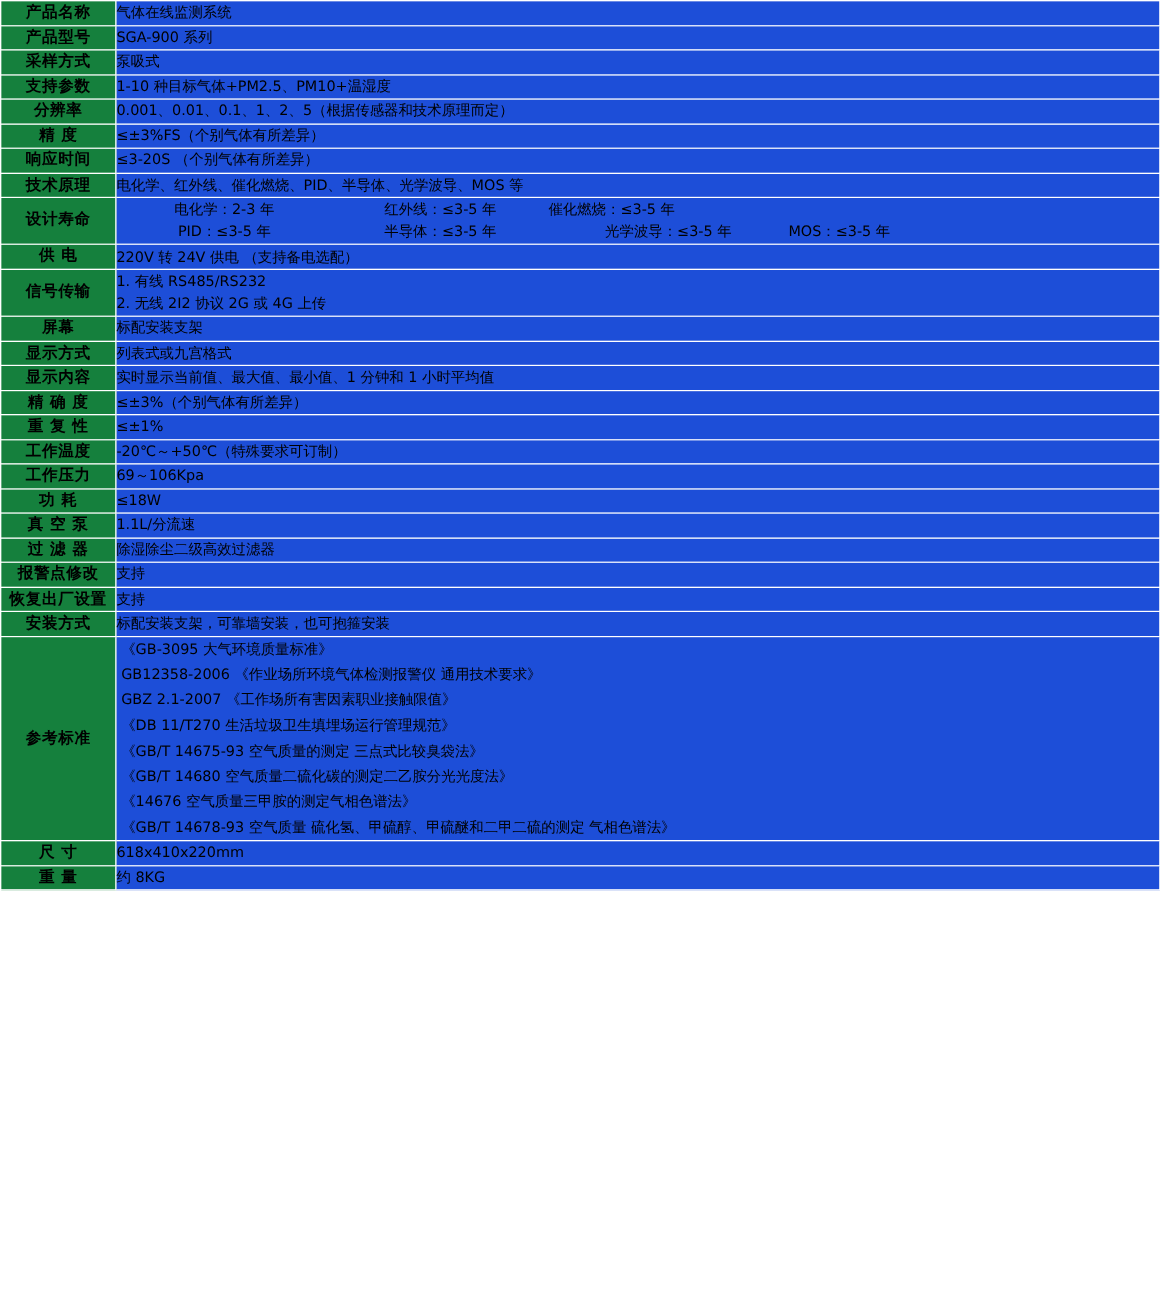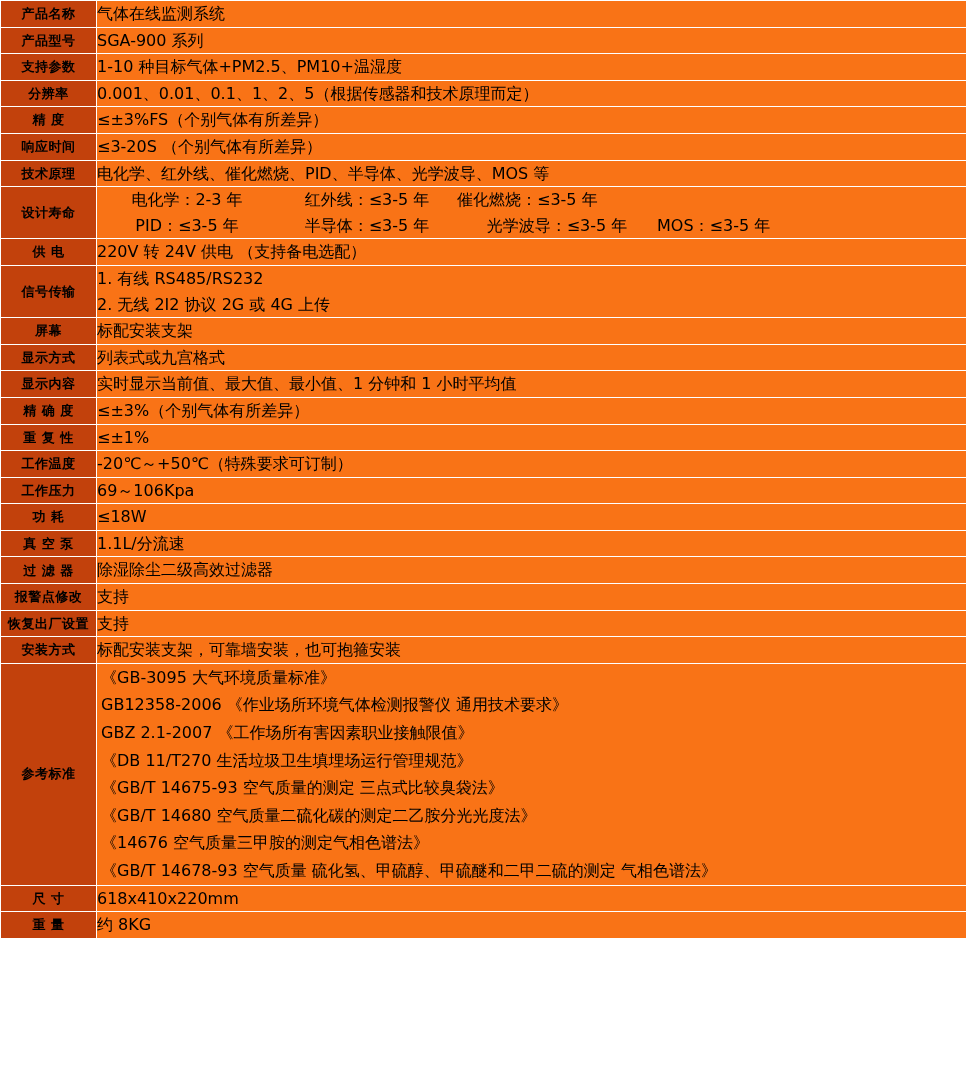--- a/index.html
+++ b/index.html
@@ -18,33 +18,33 @@
     border-collapse: collapse;
     table-layout: fixed;
   }
   table.spec td {
     border: 1px solid #ffffff;
     vertical-align: middle;
     padding: 0;
   }
   td.label {
     width: 95px;
-    background: #c2410c;
+    background: #15803d;
     color: #000000;
     font-weight: bold;
     text-align: center;
     font-size: 13px;
     letter-spacing: 0.5px;
     padding: 6px 2px;
     line-height: 1.5;
   }
   td.value {
-    background: #f97316;
+    background: #1d4ed8;
     padding: 6px 8px;
-    font-size: 16px;
+    font-size: 12px;
     line-height: 1.6;
     color: #000;
   }
   .val-line {
     display: block;
   }
   .life-grid {
     display: block;
   }
   .life-row {
@@ -85,20 +85,26 @@
       </td>
     </tr>
 
     <tr>
       <td class="label">产品型号</td>
       <td class="value">
         <span class="val-line">SGA-900 系列</span>
       </td>
     </tr>
 
+    <tr>
+      <td class="label">采样方式</td>
+      <td class="value">
+        <span class="val-line">泵吸式</span>
+      </td>
+    </tr>
 
     <tr>
       <td class="label">支持参数</td>
       <td class="value">
         <span class="val-line">1-10 种目标气体+PM2.5、PM10+温湿度</span>
       </td>
     </tr>
 
 
     <tr>

